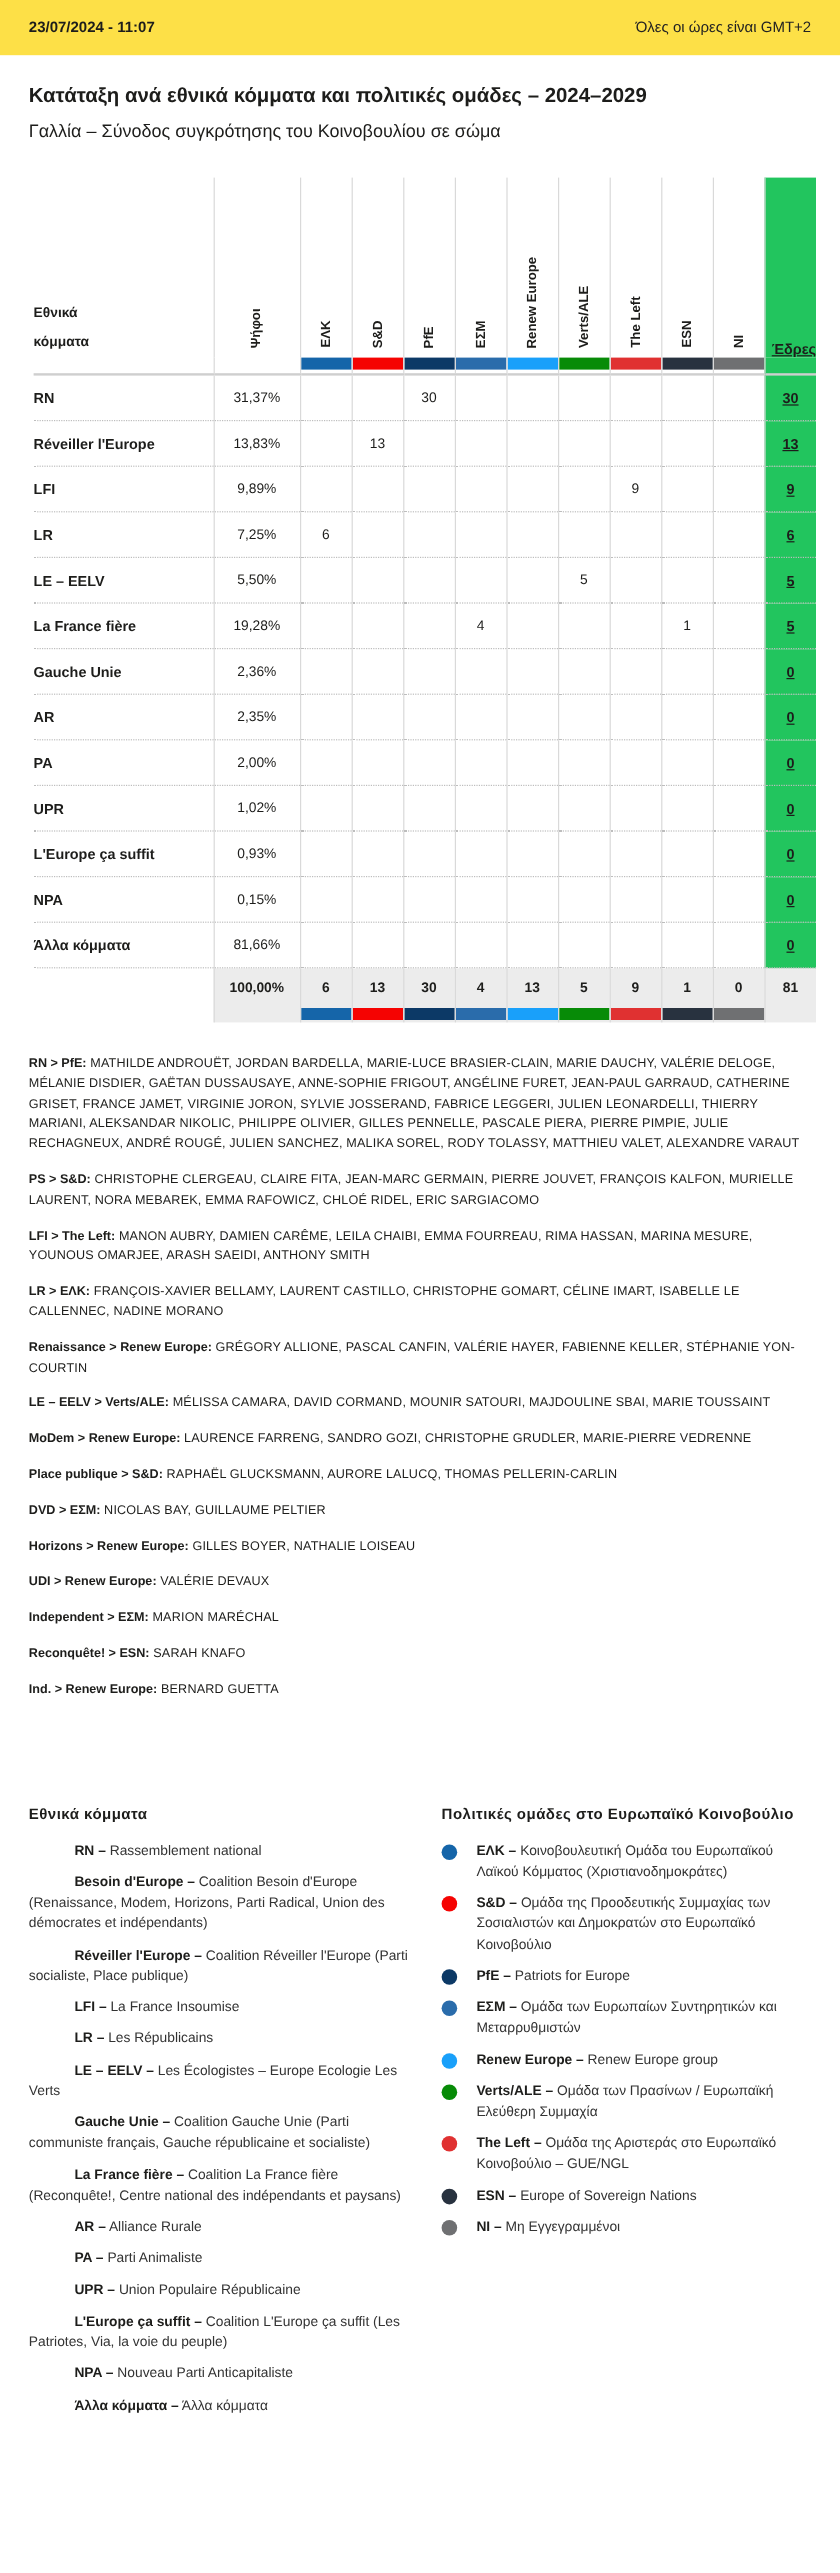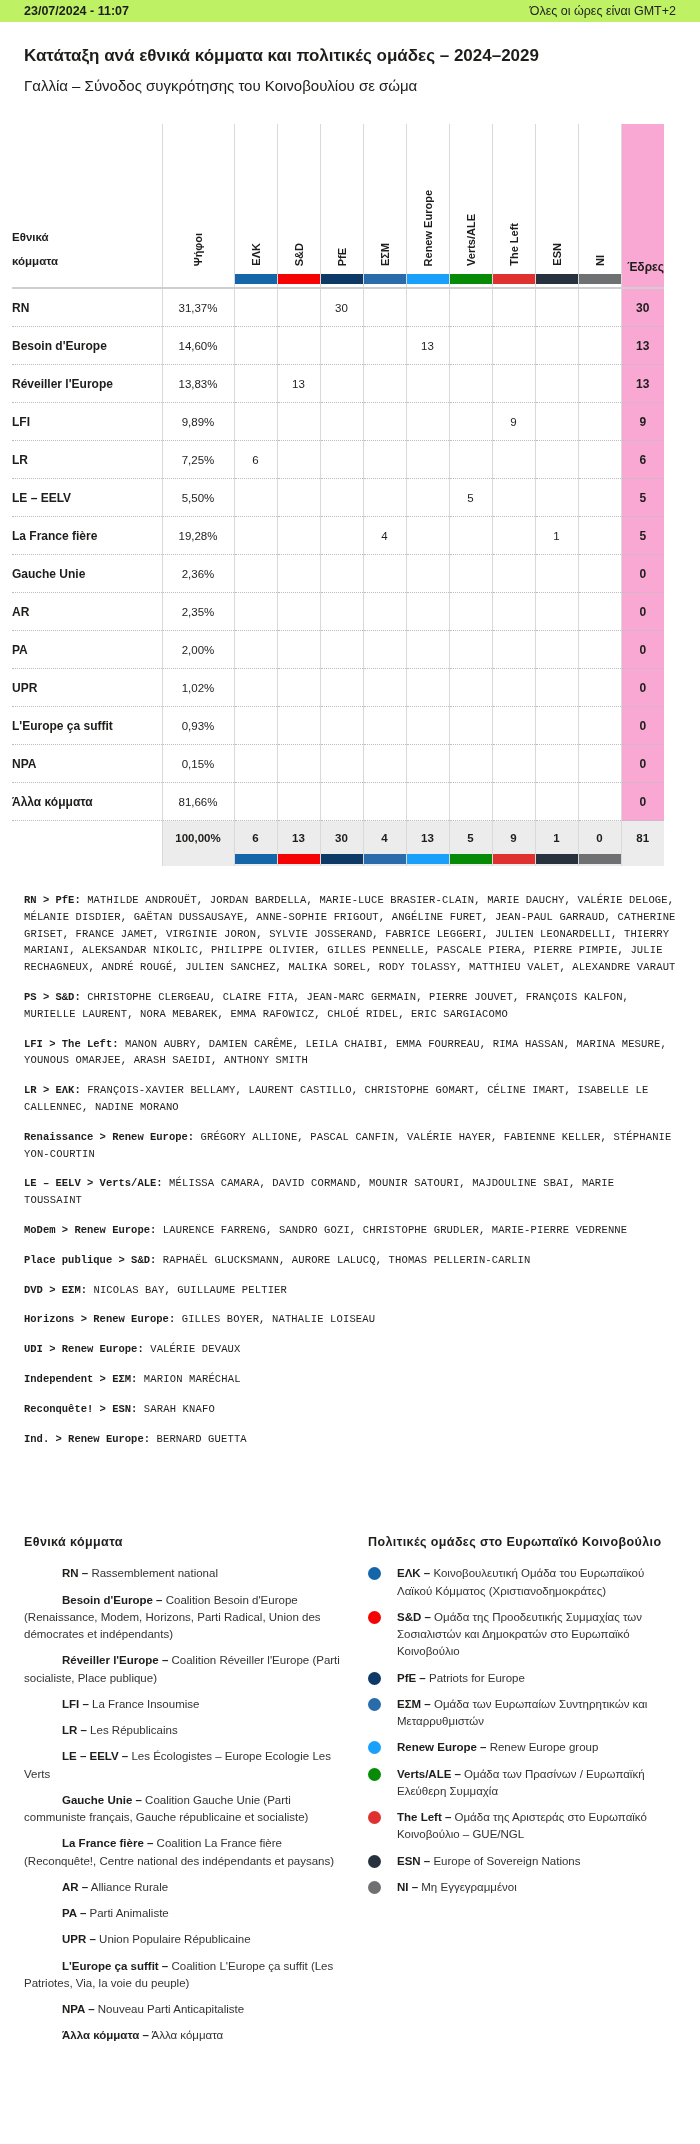--- a/index.html
+++ b/index.html
@@ -1,53 +1,53 @@
 <!DOCTYPE html>
 <html><head>
 <meta charset="utf-8">
 <style>
   html,body{margin:0;padding:0;background:#fff;}
   body{width:700px;font-family:"Liberation Sans",sans-serif;color:#1d1d1b;}
 
-  .topbar{background:#bef264;display:flex;justify-content:space-between;align-items:flex-end;
-          padding:4px 24px;font-size:12.5px;}
+  .topbar{background:#fde047;display:flex;justify-content:space-between;align-items:flex-end;
+          padding:16px 24px;font-size:12.5px;}
   .topbar .dt{font-weight:bold;}
   .topbar .tz{color:#222;}
 
   .page-title{font-size:17px;font-weight:bold;margin:24px 24px 0;}
   .page-subtitle{font-size:15px;font-weight:normal;margin:11px 24px 0;}
 
-  table.results{border-collapse:collapse;table-layout:fixed;width:652px;margin:30px 12px 0;
+  table.results{border-collapse:collapse;table-layout:fixed;width:652px;margin:30px 28px 0;
                 font-size:11.5px;}
   table.results th,table.results td{padding:0;}
   .vline{border-left:1px solid #d9d9d9;}
   th.vert{height:150px;vertical-align:bottom;}
   th.vert div{writing-mode:vertical-rl;transform:rotate(180deg);font-weight:bold;font-size:11px;
               margin:0 auto 8px;white-space:nowrap;}
   th.corner{vertical-align:bottom;text-align:left;font-size:11.5px;line-height:2.15;
             white-space:pre-line;padding-bottom:8px;font-weight:bold;}
-  .seatsbg{background:#f9a8d4;}
+  .seatsbg{background:#22c55e;text-decoration:underline;}
   th.seats-head{vertical-align:bottom;text-align:right;font-size:12px;font-weight:bold;
                 padding:0 7px 10px 0;}
   #bar-row td{height:13px;vertical-align:bottom;border-bottom:2px solid #cfcfcf;}
   #bar-row .bar{height:10px;margin-bottom:3px;}
   tbody td{height:37px;border-top:1px dotted #bdbdbd;}
   tbody tr:first-child td{border-top:none;}
   td.party{font-weight:bold;font-size:12px;text-align:left;}
   td.votes,td.num{text-align:center;color:#1d1d1b;}
   td.seat-total{text-align:center;font-weight:bold;font-size:12px;}
   tr.totals td{border-top:1px dotted #bdbdbd;background:#ececec;height:auto;}
   tr.totals td.blank{background:#fff;}
   tr.totals .tot-num{height:33px;display:flex;align-items:center;justify-content:center;
                      font-weight:bold;font-size:11.5px;}
   tr.totals .bar{height:10px;margin-bottom:2px;}
   tr.totals .bar.none{background:transparent;}
 
   .members{margin:26px 24px 0;}
-  .members p{font-size:10.5px;line-height:1.6;letter-spacing:.15px;margin:0 0 13px;font-family:Liberation Mono, monospace;}
+  .members p{font-size:10.5px;line-height:1.6;letter-spacing:.15px;margin:0 0 13px;}
   .members b{letter-spacing:0;}
 
   .legend{display:flex;margin:88px 24px 0;}
   .legend-col{font-size:11.5px;}
   .legend-col.left{width:318px;margin-right:26px;flex:none;}
   .legend-col.right{flex:1;}
   .legend h3{font-size:12.5px;margin:0 0 16px;letter-spacing:.4px;}
   .litem{line-height:1.5;margin-bottom:9px;color:#333;}
   .litem b{color:#1d1d1b;margin-left:38px;}
   .gitem{display:flex;line-height:1.5;margin-bottom:9px;color:#333;}
@@ -156,34 +156,20 @@
         <td class="num vline"></td>
         <td class="num vline"></td>
         <td class="num vline">30</td>
         <td class="num vline"></td>
         <td class="num vline"></td>
         <td class="num vline"></td>
         <td class="num vline"></td>
         <td class="num vline"></td>
         <td class="num vline"></td>
         <td class="seat-total seatsbg vline">30</td>
-      </tr>
-      <tr>
-        <td class="party">Besoin d'Europe</td>
-        <td class="votes vline">14,60%</td>
-        <td class="num vline"></td>
-        <td class="num vline"></td>
-        <td class="num vline"></td>
-        <td class="num vline"></td>
-        <td class="num vline">13</td>
-        <td class="num vline"></td>
-        <td class="num vline"></td>
-        <td class="num vline"></td>
-        <td class="num vline"></td>
-        <td class="seat-total seatsbg vline">13</td>
       </tr>
       <tr>
         <td class="party">Réveiller l'Europe</td>
         <td class="votes vline">13,83%</td>
         <td class="num vline"></td>
         <td class="num vline">13</td>
         <td class="num vline"></td>
         <td class="num vline"></td>
         <td class="num vline"></td>
         <td class="num vline"></td>

